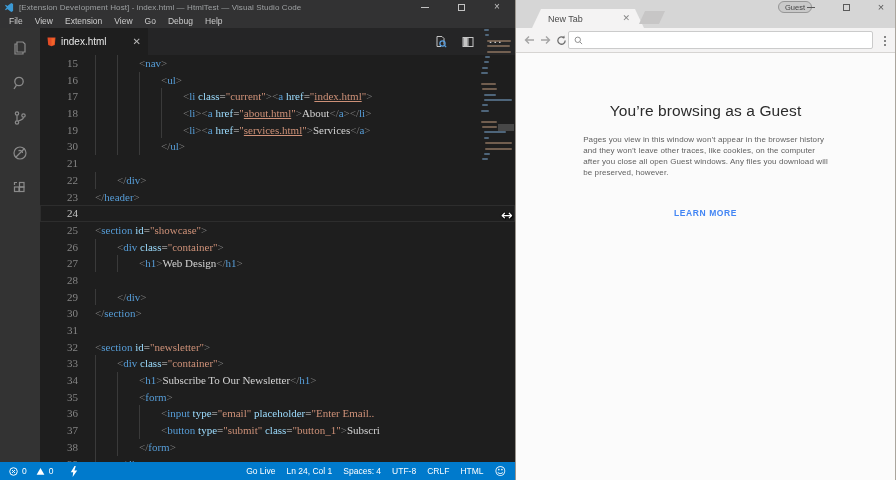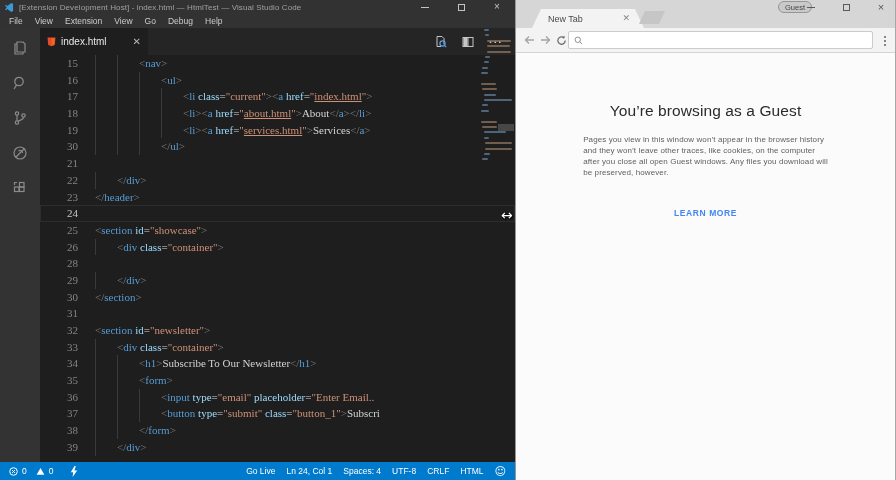--- a/index.html
+++ b/index.html
@@ -233,20 +233,21 @@
             <div class="line"><span class="num">17</span><span class="lc"><span class="gd"></span><span class="gd"></span><span class="gd"></span><span class="gd"></span><span class="c-p">&lt;</span><span class="c-t">li</span><span class="c-x"> </span><span class="c-a">class</span><span class="c-e">=</span><span class="c-s">"current"</span><span class="c-p">&gt;&lt;</span><span class="c-t">a</span><span class="c-x"> </span><span class="c-a">href</span><span class="c-e">=</span><span class="c-s">"</span><span class="c-l">index.html</span><span class="c-s">"</span><span class="c-p">&gt;</span></span></div>
             <div class="line"><span class="num">18</span><span class="lc"><span class="gd"></span><span class="gd"></span><span class="gd"></span><span class="gd"></span><span class="c-p">&lt;</span><span class="c-t">li</span><span class="c-p">&gt;&lt;</span><span class="c-t">a</span><span class="c-x"> </span><span class="c-a">href</span><span class="c-e">=</span><span class="c-s">"</span><span class="c-l">about.html</span><span class="c-s">"</span><span class="c-p">&gt;</span><span class="c-x">About</span><span class="c-p">&lt;/</span><span class="c-t">a</span><span class="c-p">&gt;&lt;/</span><span class="c-t">li</span><span class="c-p">&gt;</span></span></div>
             <div class="line"><span class="num">19</span><span class="lc"><span class="gd"></span><span class="gd"></span><span class="gd"></span><span class="gd"></span><span class="c-p">&lt;</span><span class="c-t">li</span><span class="c-p">&gt;&lt;</span><span class="c-t">a</span><span class="c-x"> </span><span class="c-a">href</span><span class="c-e">=</span><span class="c-s">"</span><span class="c-l">services.html</span><span class="c-s">"</span><span class="c-p">&gt;</span><span class="c-x">Services</span><span class="c-p">&lt;/</span><span class="c-t">a</span><span class="c-p">&gt;</span></span></div>
             <div class="line"><span class="num">30</span><span class="lc"><span class="gd"></span><span class="gd"></span><span class="gd"></span><span class="c-p">&lt;/</span><span class="c-t">ul</span><span class="c-p">&gt;</span></span></div>
             <div class="line"><span class="num">21</span></div>
             <div class="line"><span class="num">22</span><span class="lc"><span class="gd"></span><span class="c-p">&lt;/</span><span class="c-t">div</span><span class="c-p">&gt;</span></span></div>
             <div class="line"><span class="num">23</span><span class="lc"><span class="c-p">&lt;/</span><span class="c-t">header</span><span class="c-p">&gt;</span></span></div>
             <div class="line cur"><span class="num">24</span><span class="lc"></span></div>
             <div class="line"><span class="num">25</span><span class="lc"><span class="c-p">&lt;</span><span class="c-t">section</span><span class="c-x"> </span><span class="c-a">id</span><span class="c-e">=</span><span class="c-s">"showcase"</span><span class="c-p">&gt;</span></span></div>
             <div class="line"><span class="num">26</span><span class="lc"><span class="gd"></span><span class="c-p">&lt;</span><span class="c-t">div</span><span class="c-x"> </span><span class="c-a">class</span><span class="c-e">=</span><span class="c-s">"container"</span><span class="c-p">&gt;</span></span></div>
+            <div class="line"><span class="num">27</span><span class="lc"><span class="gd"></span><span class="gd"></span><span class="c-p">&lt;</span><span class="c-t">h1</span><span class="c-p">&gt;</span><span class="c-x">Web Design</span><span class="c-p">&lt;/</span><span class="c-t">h1</span><span class="c-p">&gt;</span></span></div>
             <div class="line"><span class="num">28</span></div>
             <div class="line"><span class="num">29</span><span class="lc"><span class="gd"></span><span class="c-p">&lt;/</span><span class="c-t">div</span><span class="c-p">&gt;</span></span></div>
             <div class="line"><span class="num">30</span><span class="lc"><span class="c-p">&lt;/</span><span class="c-t">section</span><span class="c-p">&gt;</span></span></div>
             <div class="line"><span class="num">31</span><span class="lc"></span></div>
             <div class="line"><span class="num">32</span><span class="lc"><span class="c-p">&lt;</span><span class="c-t">section</span><span class="c-x"> </span><span class="c-a">id</span><span class="c-e">=</span><span class="c-s">"newsletter"</span><span class="c-p">&gt;</span></span></div>
             <div class="line"><span class="num">33</span><span class="lc"><span class="gd"></span><span class="c-p">&lt;</span><span class="c-t">div</span><span class="c-x"> </span><span class="c-a">class</span><span class="c-e">=</span><span class="c-s">"container"</span><span class="c-p">&gt;</span></span></div>
             <div class="line"><span class="num">34</span><span class="lc"><span class="gd"></span><span class="gd"></span><span class="c-p">&lt;</span><span class="c-t">h1</span><span class="c-p">&gt;</span><span class="c-x">Subscribe To Our Newsletter</span><span class="c-p">&lt;/</span><span class="c-t">h1</span><span class="c-p">&gt;</span></span></div>
             <div class="line"><span class="num">35</span><span class="lc"><span class="gd"></span><span class="gd"></span><span class="c-p">&lt;</span><span class="c-t">form</span><span class="c-p">&gt;</span></span></div>
             <div class="line"><span class="num">36</span><span class="lc"><span class="gd"></span><span class="gd"></span><span class="gd"></span><span class="c-p">&lt;</span><span class="c-t">input</span><span class="c-x"> </span><span class="c-a">type</span><span class="c-e">=</span><span class="c-s">"email"</span><span class="c-x"> </span><span class="c-a">placeholder</span><span class="c-e">=</span><span class="c-s">"Enter Email..</span></span></div>
             <div class="line"><span class="num">37</span><span class="lc"><span class="gd"></span><span class="gd"></span><span class="gd"></span><span class="c-p">&lt;</span><span class="c-t">button</span><span class="c-x"> </span><span class="c-a">type</span><span class="c-e">=</span><span class="c-s">"submit"</span><span class="c-x"> </span><span class="c-a">class</span><span class="c-e">=</span><span class="c-s">"button_1"</span><span class="c-p">&gt;</span><span class="c-x">Subscri</span></span></div>

